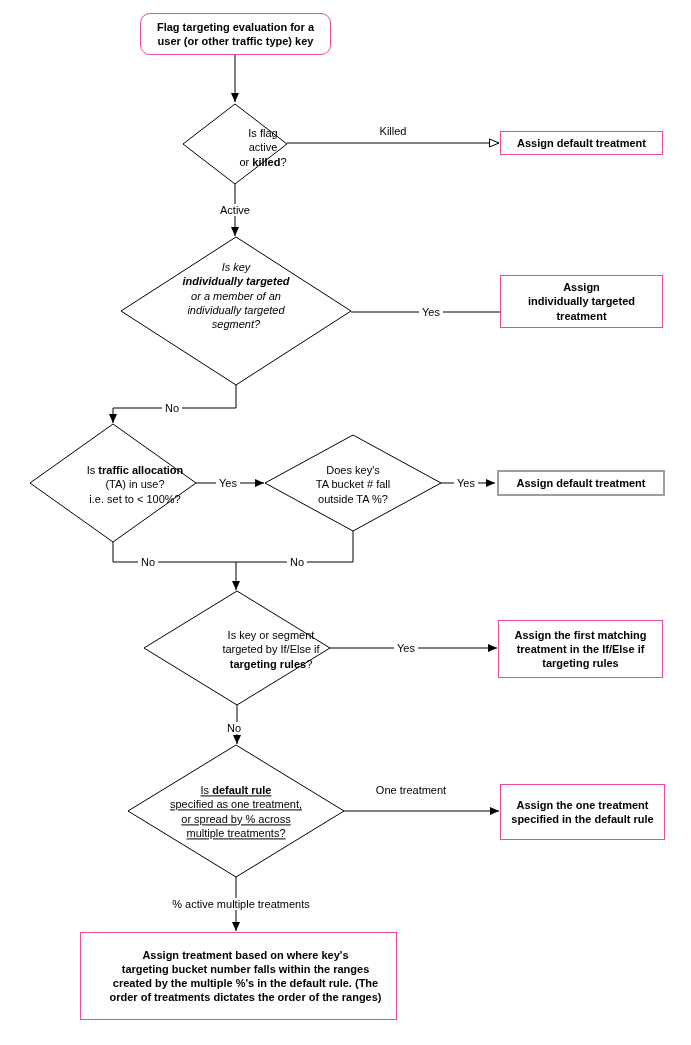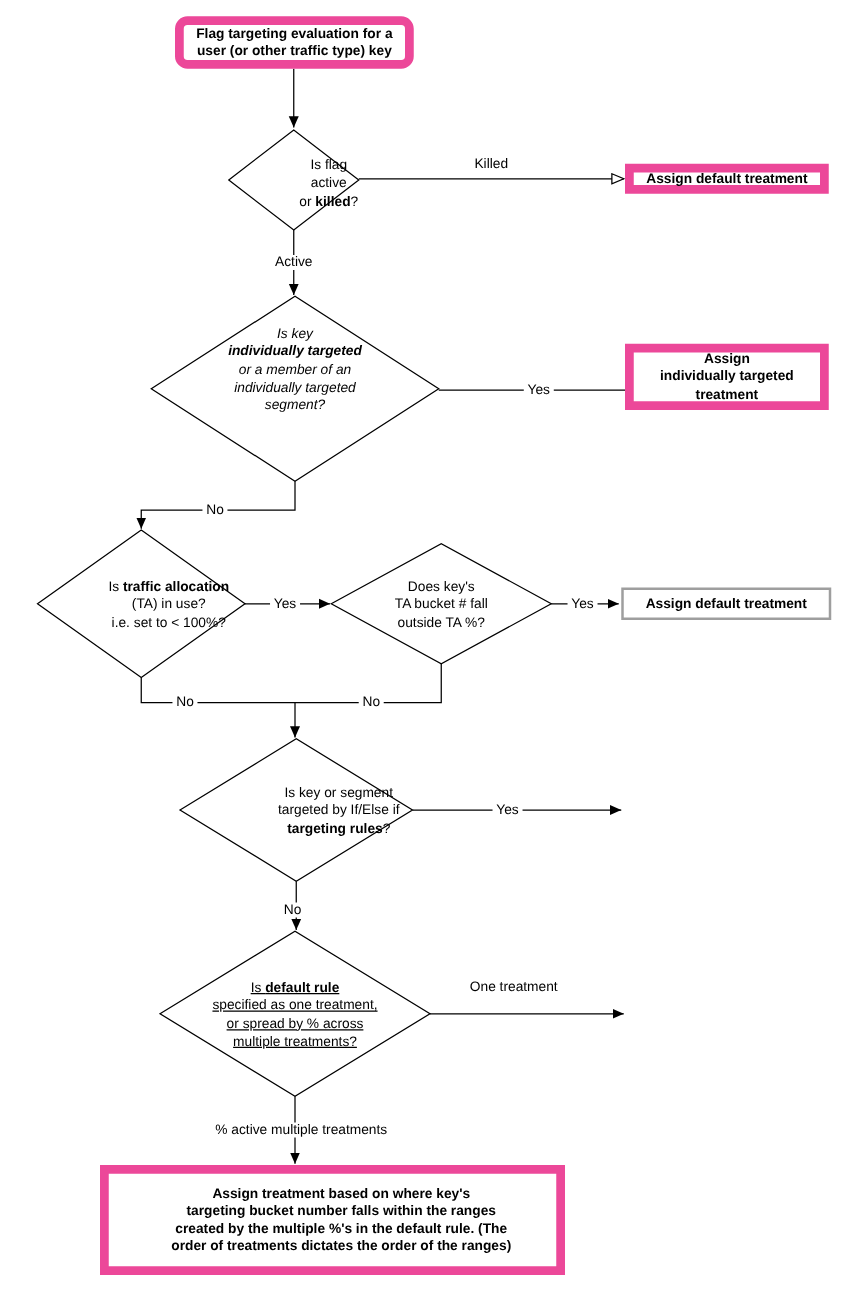--- a/index.html
+++ b/index.html
@@ -6,21 +6,21 @@
   .stage {
     position:relative; width:691px; height:1045px; background:#ffffff;
     font-family:"Liberation Sans", sans-serif; color:#000; overflow:hidden;
   }
   svg.wires { position:absolute; left:0; top:0; z-index:1; }
   .shape-line { stroke:#000000; stroke-width:1; fill:none; }
   .diamond { fill:#ffffff; stroke:#000000; stroke-width:1; }
 
   .box {
     position:absolute; z-index:2; box-sizing:border-box;
-    border:7px solid #ec4899; background:#ffffff;
+    border:1px solid #ec4899; background:#ffffff;
     display:flex; align-items:center; justify-content:center;
     text-align:center; white-space:pre-line;
     font-weight:bold; font-size:11px; line-height:1.28; padding:1px 2px;
   }
   .rounded { border-radius:10px; }
   .gray-border { border:2px solid #9e9e9e; }
 
   .node-label {
     position:absolute; z-index:3; transform:translate(-50%,-50%);
     text-align:center; white-space:pre-line; width:max-content;
@@ -74,23 +74,28 @@
 user (or other traffic type) key</span></div>
 
   <div class="box" style="left:500px; top:131px; width:163px; height:24px;"><span>Assign default treatment</span></div>
 
   <div class="box" style="left:500px; top:275px; width:163px; height:53px;"><span>Assign
 individually targeted
 treatment</span></div>
 
   <div class="box gray-border" style="left:497px; top:470px; width:168px; height:26px;"><span>Assign default treatment</span></div>
 
+  <div class="box" style="left:498px; top:620px; width:165px; height:58px;"><span>Assign the first matching
+treatment in the If/Else if
+targeting rules</span></div>
 
+  <div class="box" style="left:500px; top:784px; width:165px; height:56px;"><span>Assign the one treatment
+specified in the default rule</span></div>
 
-  <div class="box" style="left:80px; top:932px; width:372px; height:88px;padding-left:16px;"><span>Assign treatment based on where key's
+  <div class="box" style="left:80px; top:932px; width:317px; height:88px;padding-left:16px;"><span>Assign treatment based on where key's
 targeting bucket number falls within the ranges
 created by the multiple %'s in the default rule. (The
 order of treatments dictates the order of the ranges)</span></div>
 
   <div class="node-label" style="left:235px; top:147px;margin-left:28px;"><span>Is flag
 active
 or </span><span class="b">killed</span><span>?</span></div>
 
   <div class="node-label" style="left:236px; top:296px;font-style:italic;"><span>Is key
 </span><span class="b">individually targeted</span><span>

